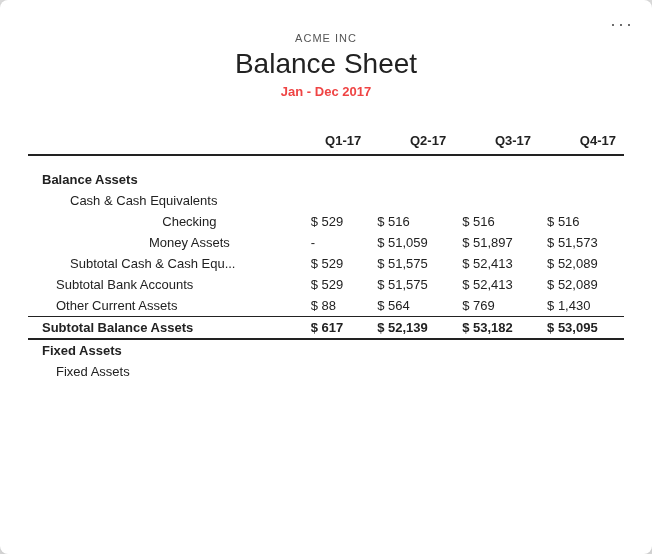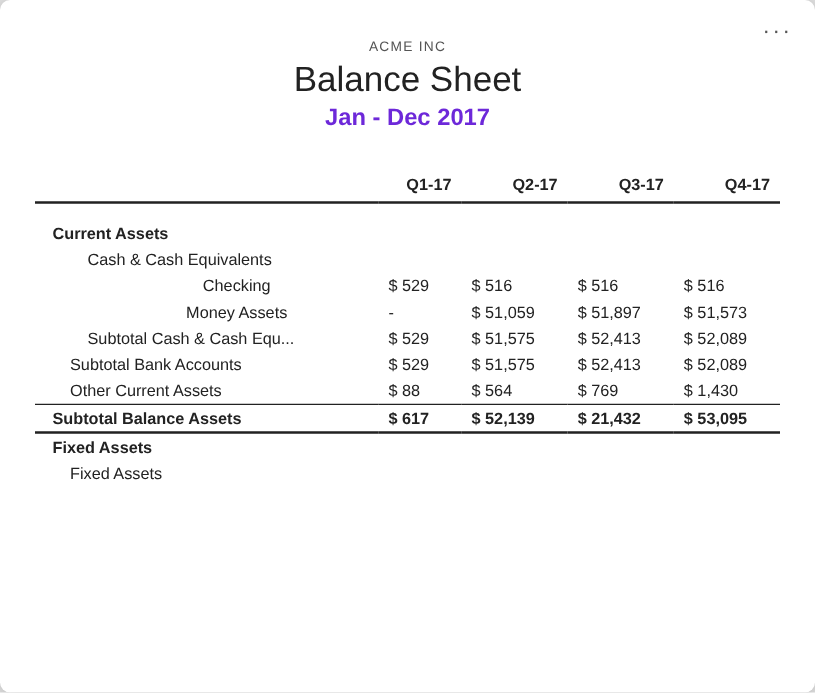--- a/index.html
+++ b/index.html
@@ -41,23 +41,23 @@
       text-transform: uppercase;
       margin-bottom: 4px;
     }
     .report-title {
       font-size: 28px;
       font-weight: 400;
       color: #222;
       margin-bottom: 4px;
     }
     .report-period {
-      font-size: 19px;
+      font-size: 13px;
       font-weight: 600;
-      color: #6d28d9;
+      color: #ef4444;
     }
     .table-wrap {
       padding: 18px 28px 0 28px;
     }
     table {
       width: 100%;
       border-collapse: collapse;
       font-size: 13px;
     }
     thead th {
@@ -114,21 +114,21 @@
         </tr>
       </thead>
       <tbody>
 
         <tr class="spacer-row">
             <td colspan="5"></td>
           </tr>
 
 
         <tr class="indent-1">
-          <td class="label-cell section-header">Current Assets</td>
+          <td class="label-cell section-header">Balance Assets</td>
           <td class="value-cell"></td>
           <td class="value-cell"></td>
           <td class="value-cell"></td>
           <td class="value-cell"></td>
         </tr>
 
 
         <tr class="indent-3">
           <td class="label-cell category-header">Cash &amp; Cash Equivalents</td>
           <td class="value-cell"></td>
@@ -174,21 +174,21 @@
           <td class="value-cell">$ 88</td>
           <td class="value-cell">$ 564</td>
           <td class="value-cell">$ 769</td>
           <td class="value-cell">$ 1,430</td>
         </tr>
 
         <tr class="subtotal-row indent-1">
           <td class="label-cell">Subtotal Balance Assets</td>
           <td class="value-cell">$ 617</td>
           <td class="value-cell">$ 52,139</td>
-          <td class="value-cell">$ 21,432</td>
+          <td class="value-cell">$ 53,182</td>
           <td class="value-cell">$ 53,095</td>
         </tr>
 
         <tr class="indent-1">
           <td class="label-cell section-header">Fixed Assets</td>
           <td class="value-cell"></td>
           <td class="value-cell"></td>
           <td class="value-cell"></td>
           <td class="value-cell"></td>
         </tr>

